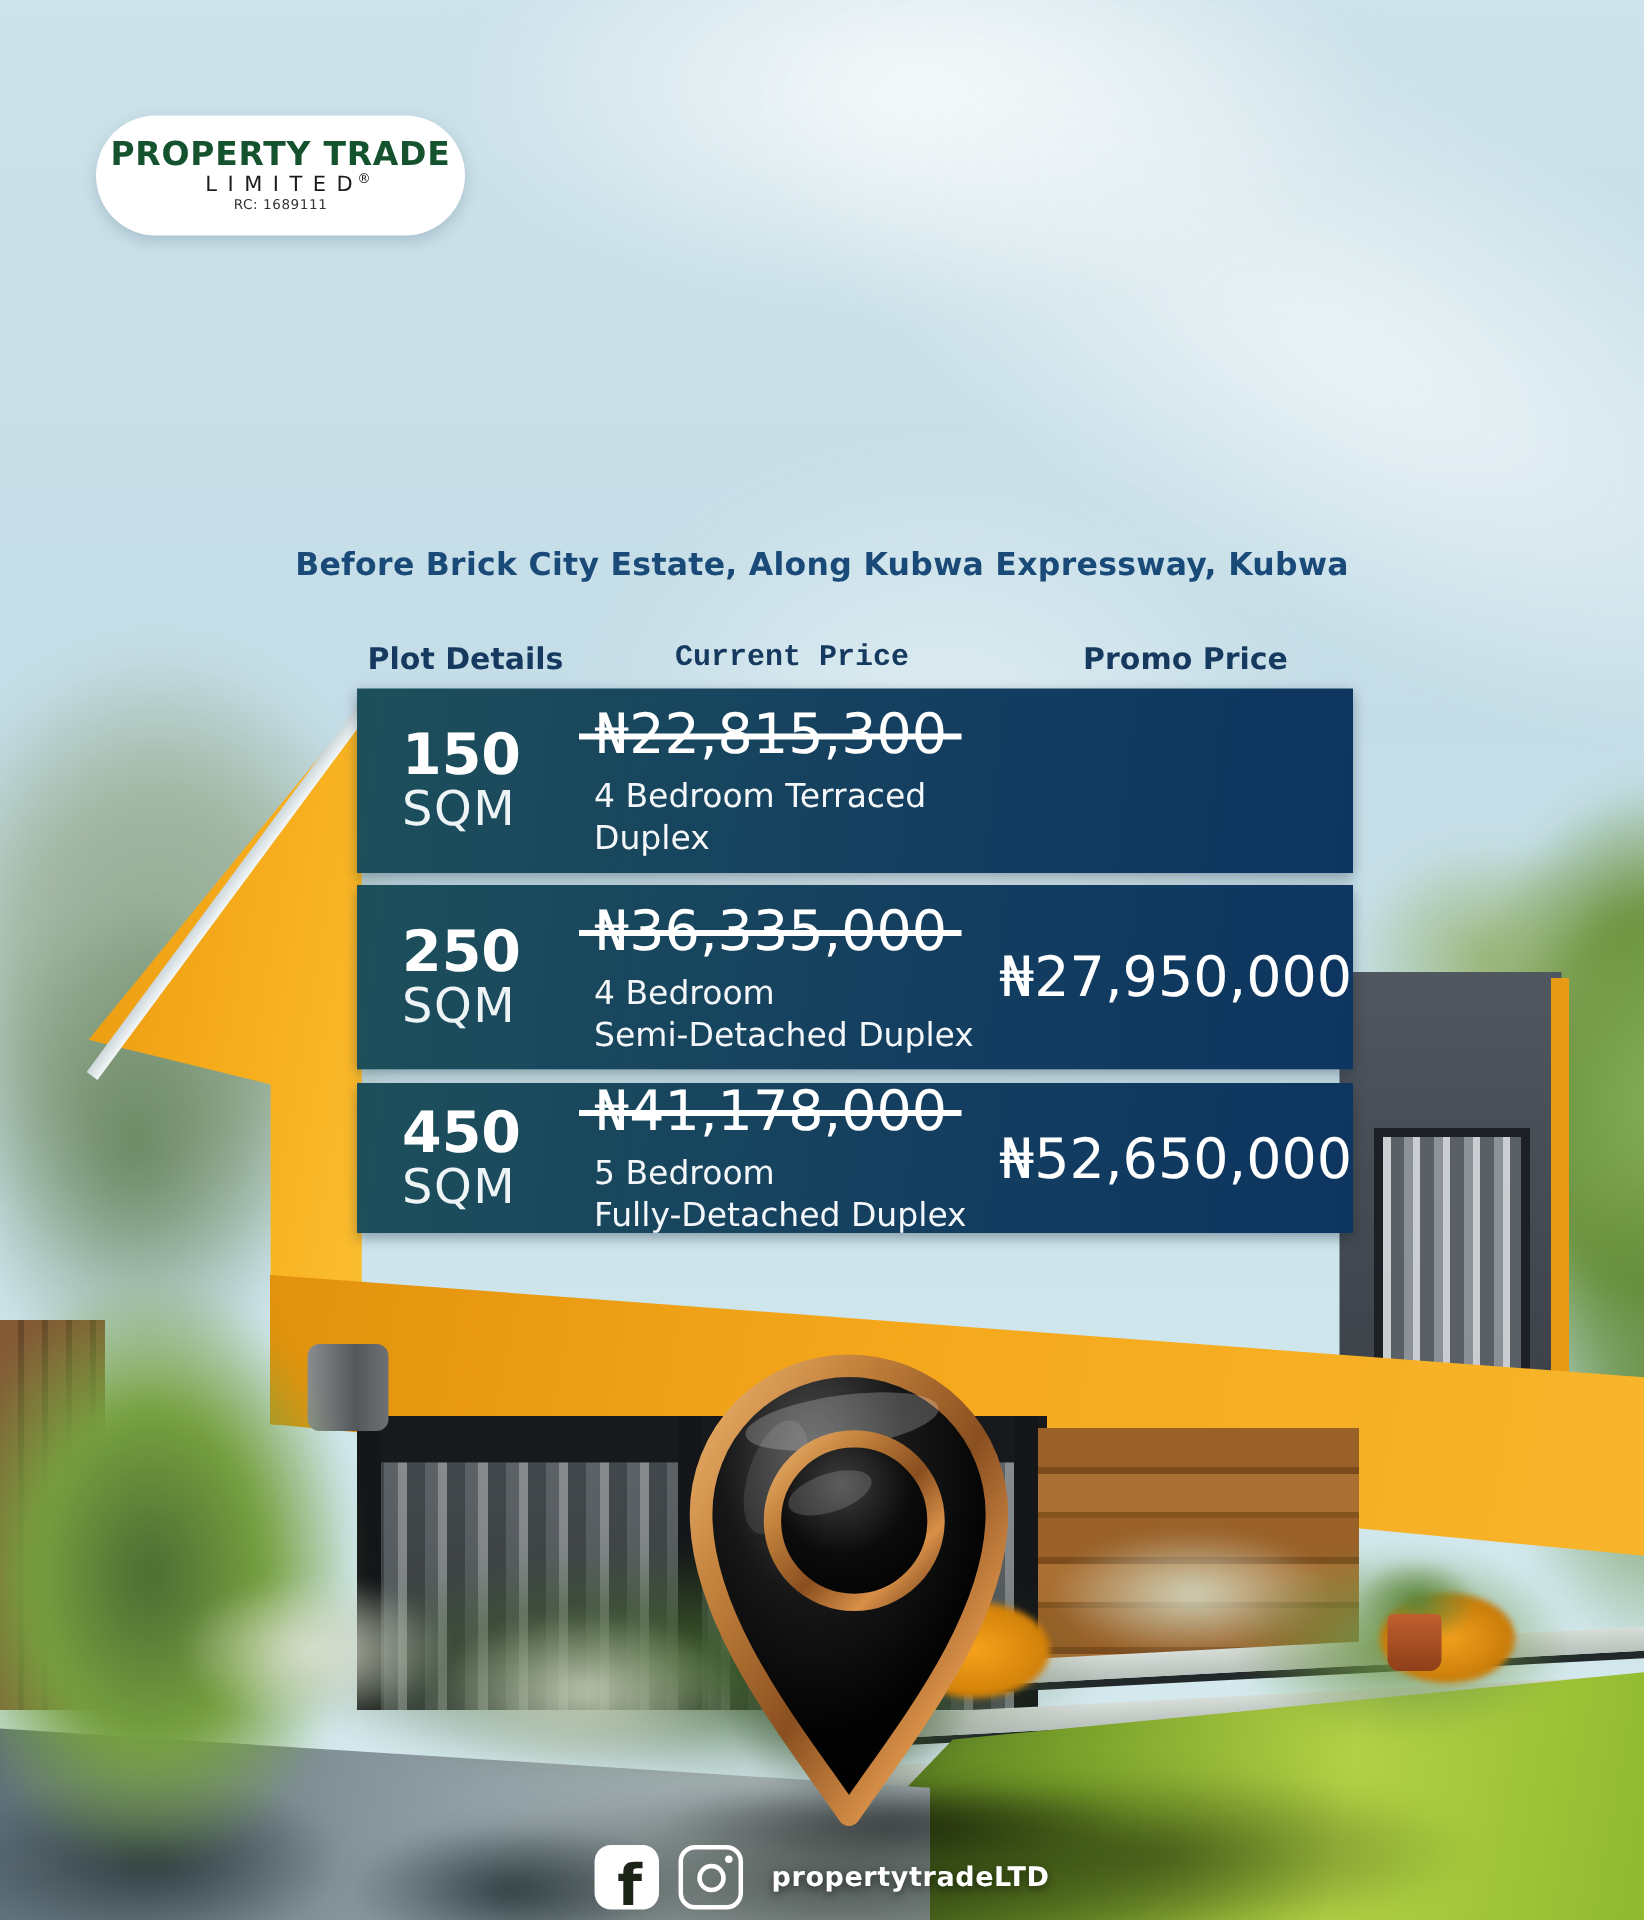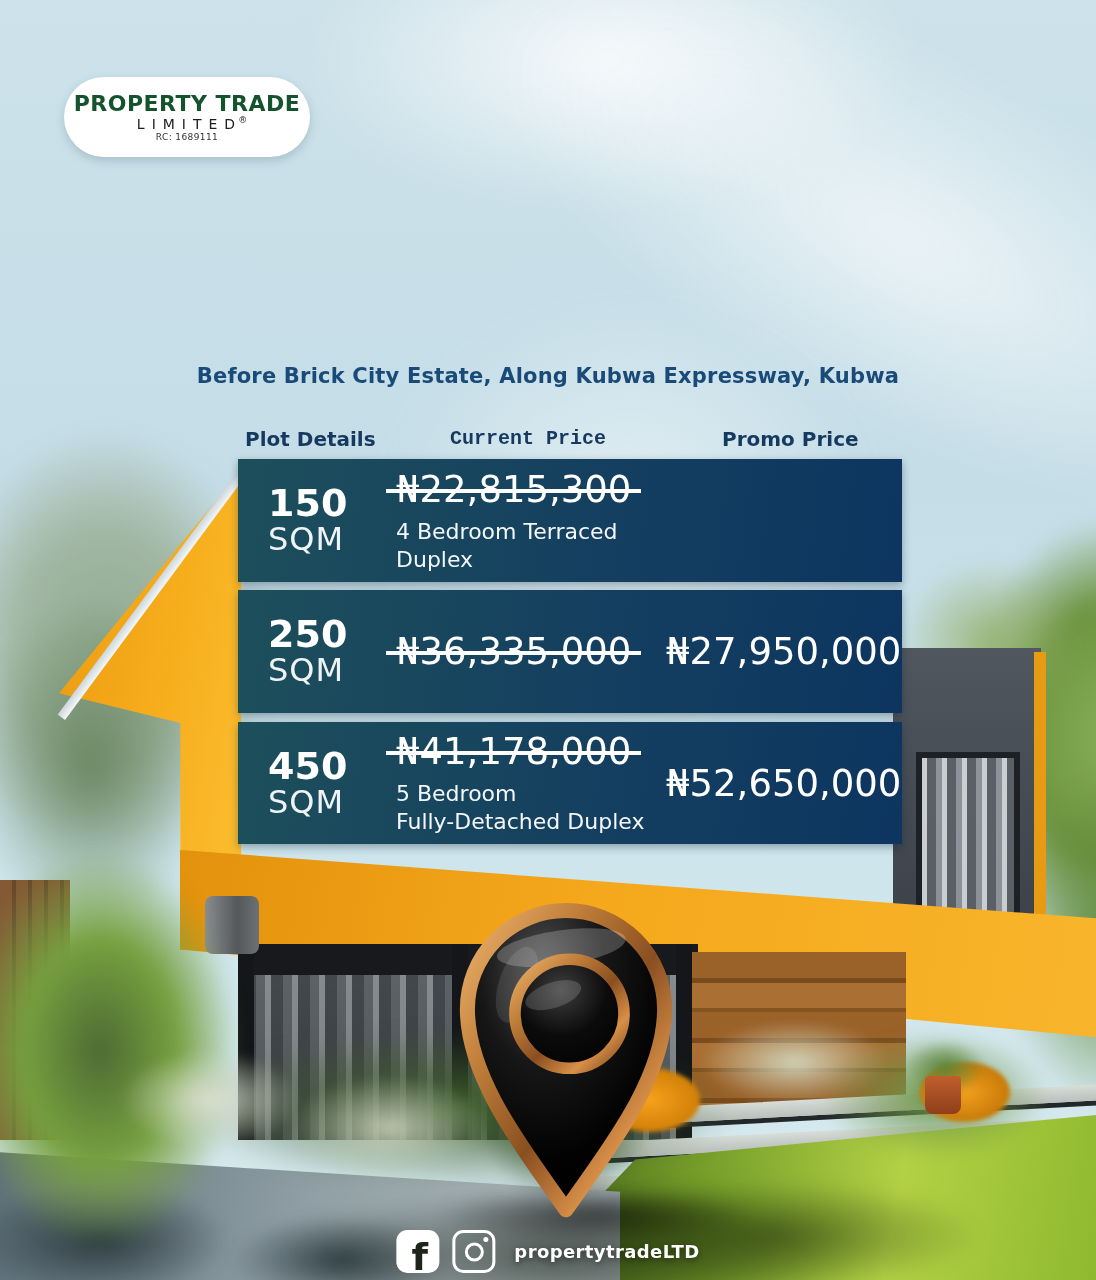--- a/index.html
+++ b/index.html
@@ -126,21 +126,21 @@
   
   .th{ position:absolute; top:427px; font-size:20px; font-weight:bold; color:#16395f; z-index:30; }
   .th-plot{ left:245px; } .th-current{ left:450px;font-family:Liberation Mono, monospace; } .th-promo{ left:722px; }
 
   .band{ position:absolute; left:238px; width:664px; z-index:25;
     background:linear-gradient(97deg,#1d4f5b 0%,#143f60 55%,#0d3560 100%);
     box-shadow:0 3px 8px rgba(10,30,50,.35);
     display:flex; align-items:center; color:#fff; }
   .band-1{ top:459px; height:123px; }
   .band-2{ top:590px; height:123px; }
-  .band-3{ top:722px; height:122px; }
+  .band-3{ top:722px; height:100px; }
   .col-size{ width:158px; padding-left:30px; display:flex; flex-direction:column; justify-content:center; }
   .size-num{ font-size:38px; font-weight:bold; line-height:1.02; }
   .size-unit{ font-size:32px; font-weight:normal; color:#eef3f6; letter-spacing:1px; line-height:1.05; }
   .col-current{ width:268px; display:flex; flex-direction:column; justify-content:center; }
   .old-price{ font-size:37px; white-space:nowrap; align-self:flex-start;
     background:linear-gradient(#fff,#fff) 50% 54% / 100% 4px no-repeat; padding:0 10px; margin-left:-10px; }
   .desc{ font-size:22px; line-height:1.26; white-space:pre-line; margin-top:7px; color:#f4f7f9; }
   .col-promo{ flex:1; padding-left:2px; }
   .promo{ font-size:37px; white-space:nowrap; }
 
@@ -270,20 +270,22 @@
     </div>
   </div>
 
   <div class="band band-2">
     <div class="col-size">
       <div class="size-num">250</div>
       <div class="size-unit">SQM</div>
     </div>
     <div class="col-current">
       <span class="old-price">₦36,335,000</span>
+      <div class="desc">4 Bedroom
+Semi-Detached Duplex</div>
     </div>
     <div class="col-promo">
       <span class="promo">₦27,950,000</span>
     </div>
   </div>
 
   <div class="band band-3">
     <div class="col-size">
       <div class="size-num">450</div>
       <div class="size-unit">SQM</div>

